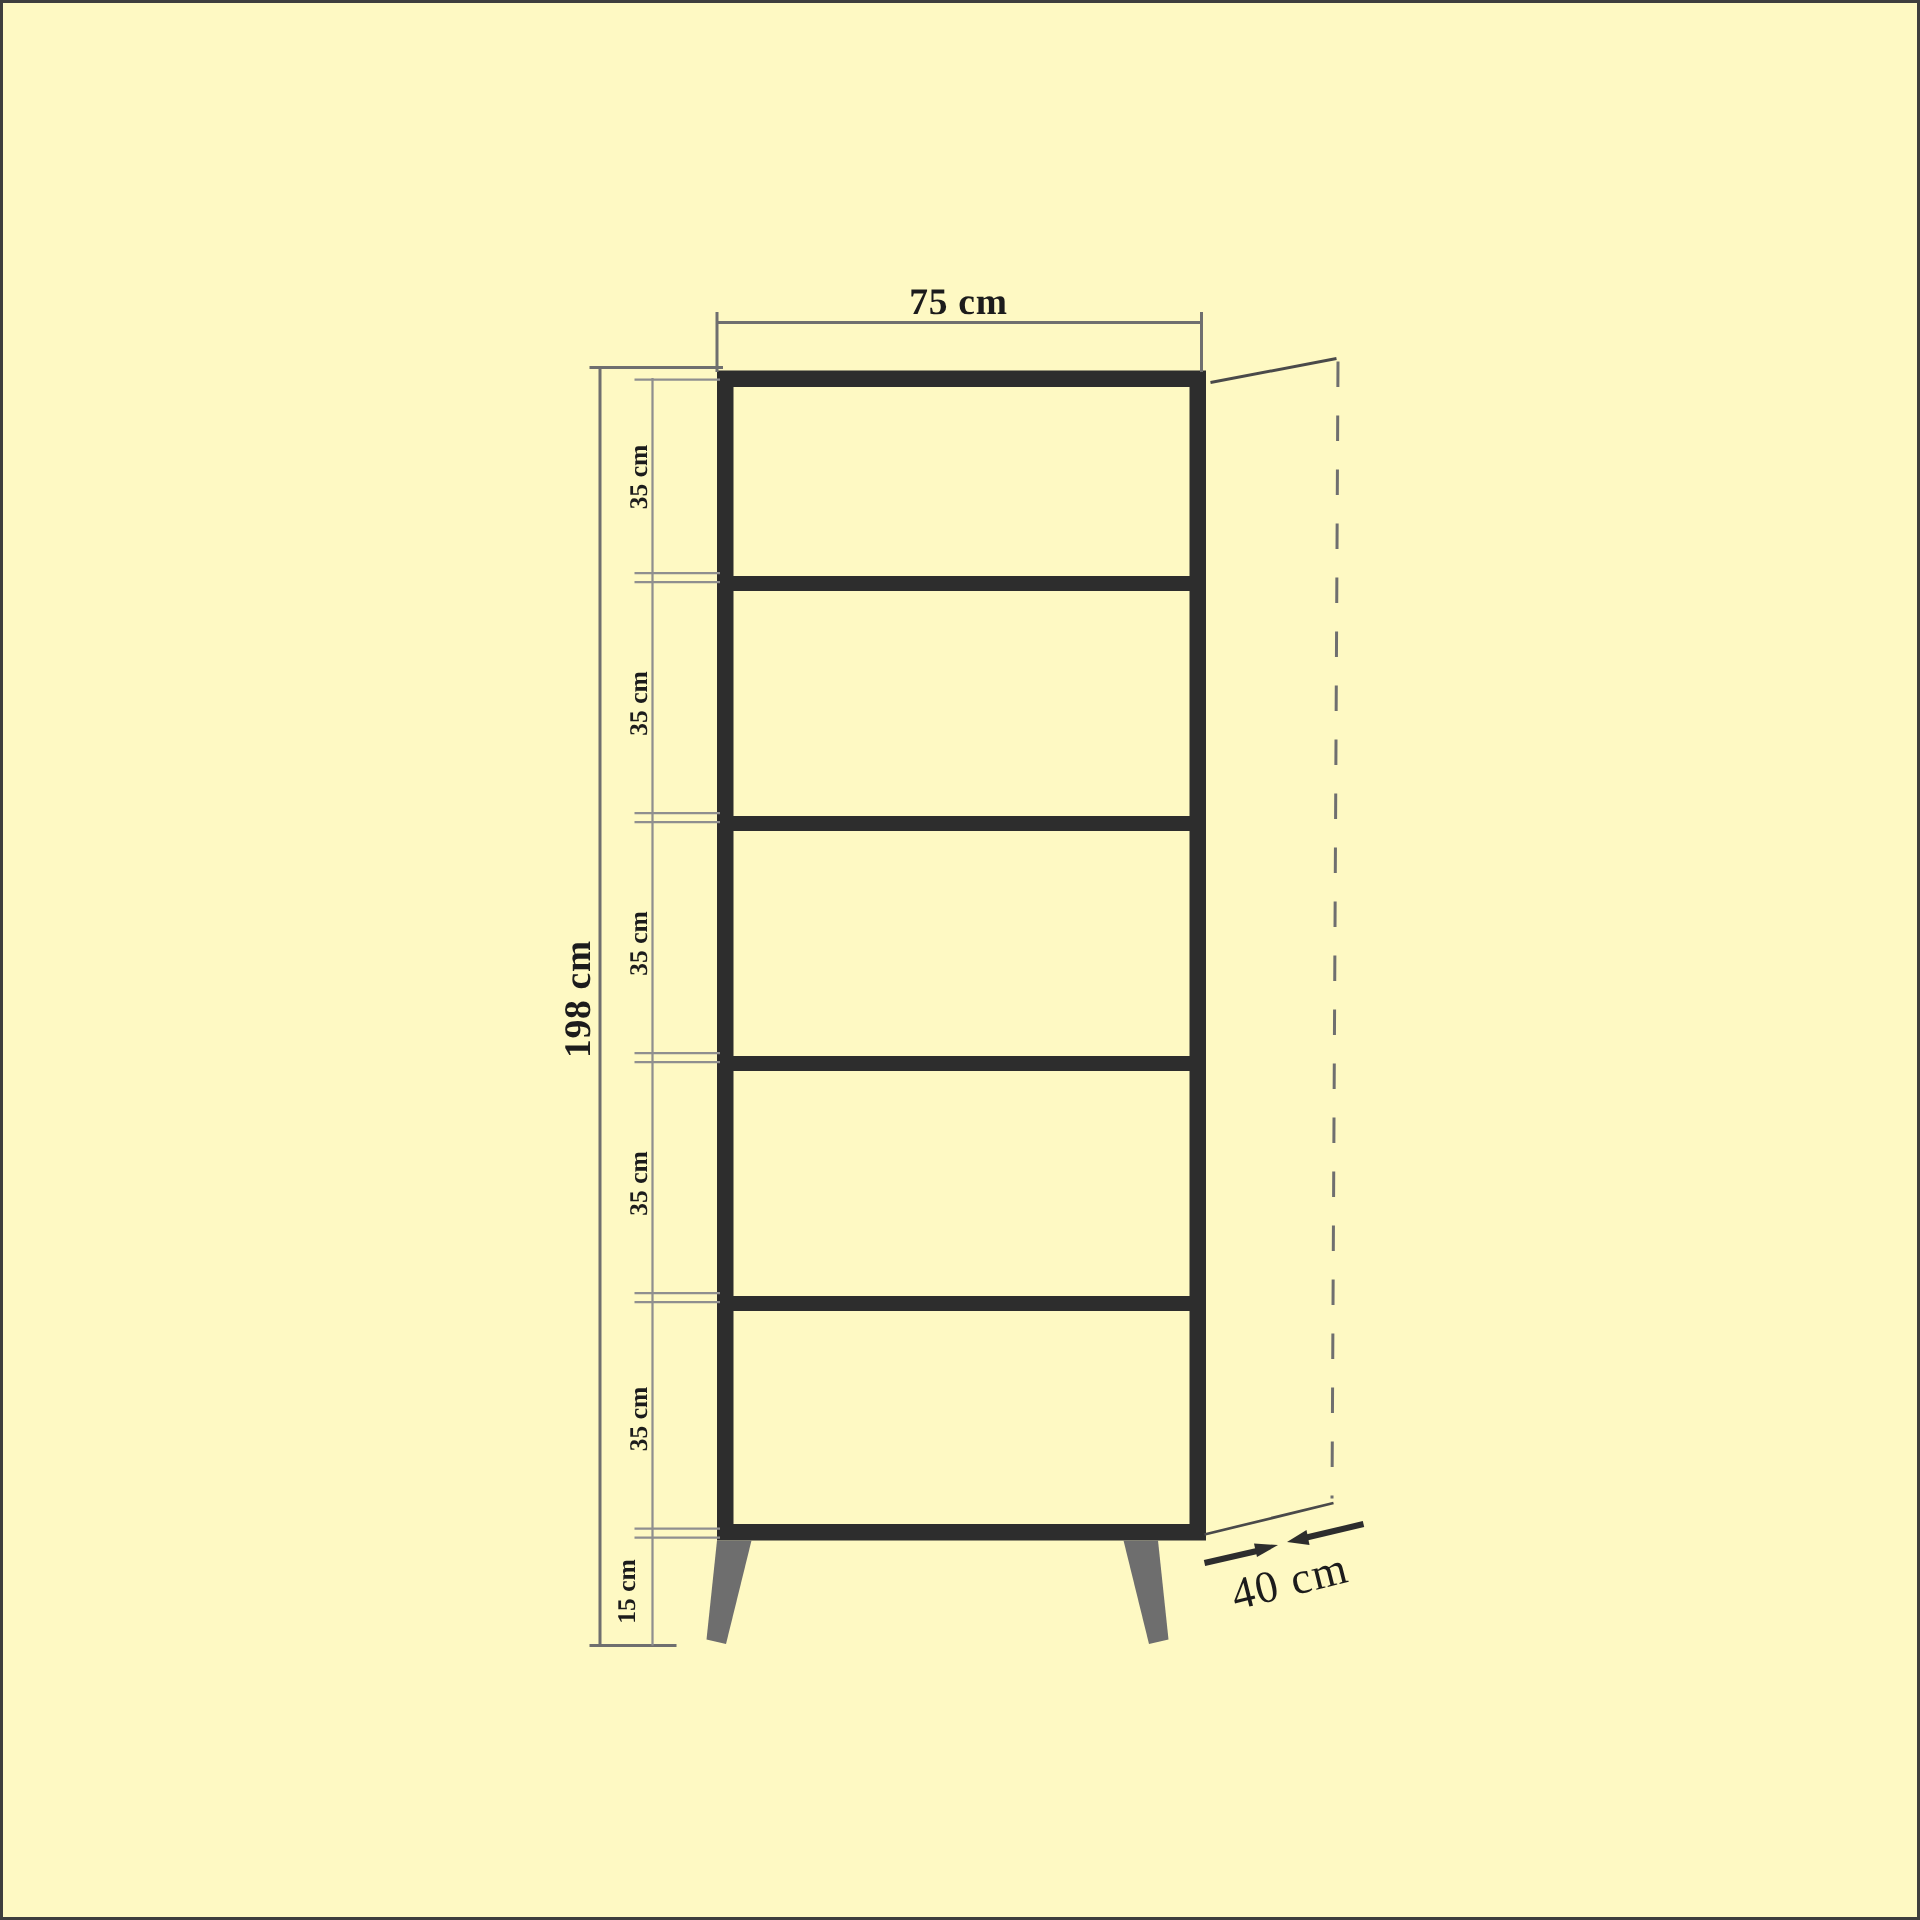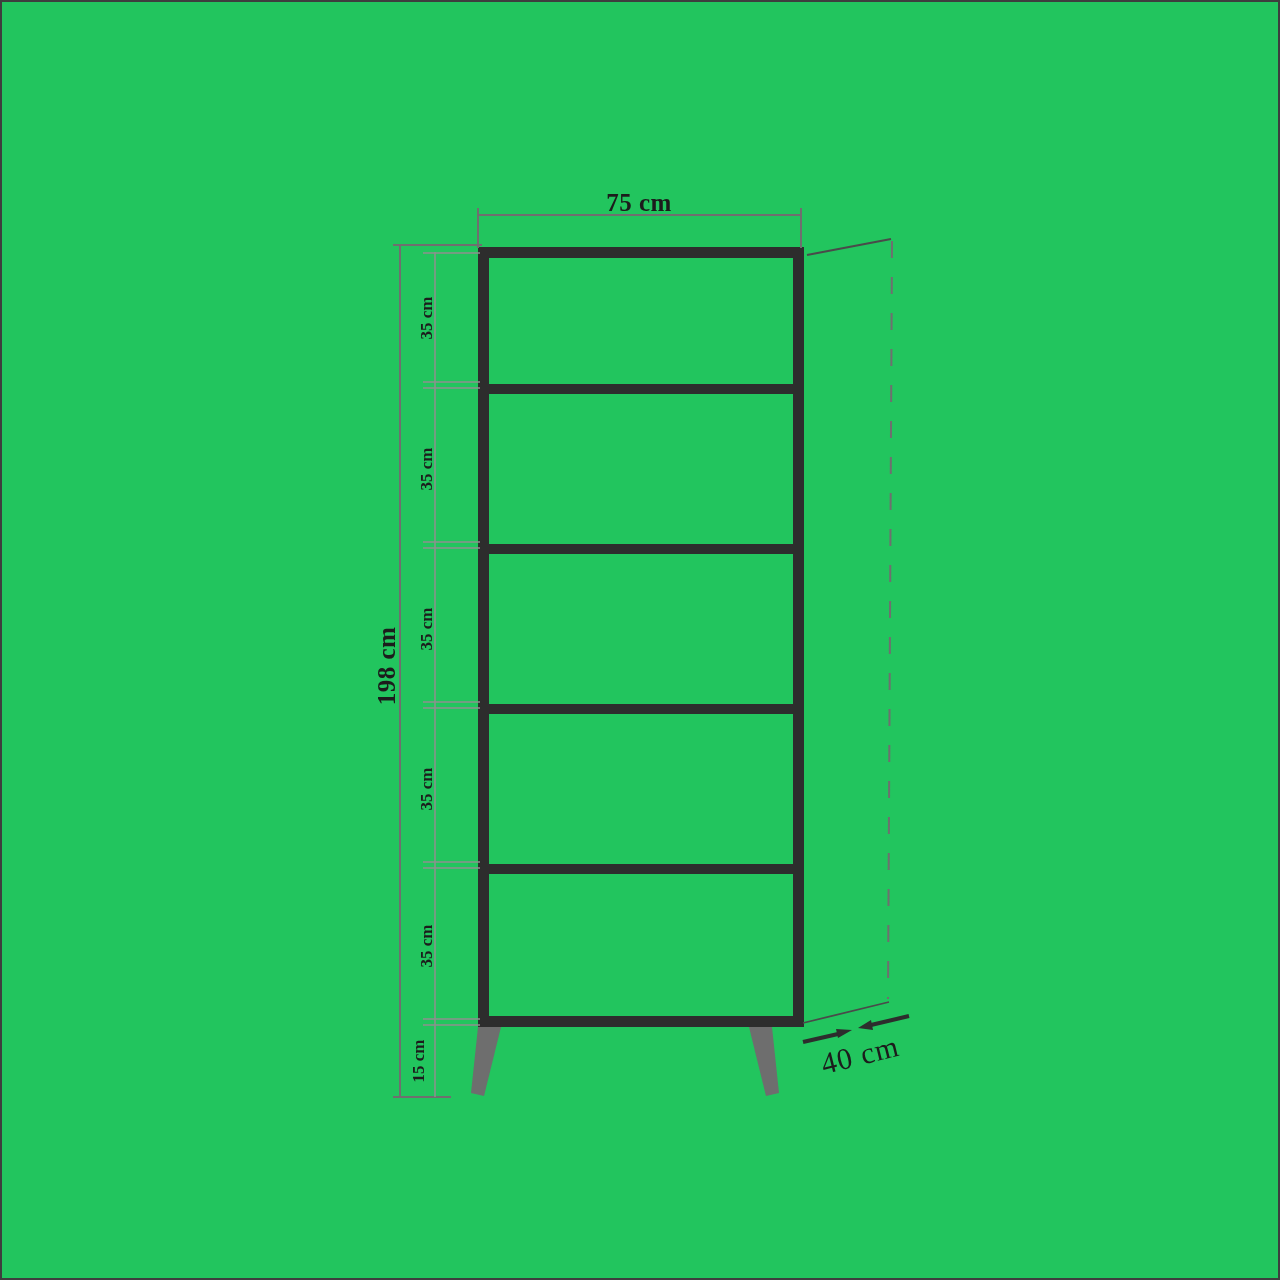--- a/index.html
+++ b/index.html
@@ -1,19 +1,19 @@
 <!DOCTYPE html>
 <html><head>
 <meta charset="utf-8">
 <style>
   html,body{margin:0;padding:0;background:#fff;}
   .canvas{
     position:relative;
     width:1280px;height:1280px;
-    background:#22c55e;
+    background:#fef9c3;
     border:2px solid #3e3e3e;
     box-sizing:border-box;
     overflow:hidden;
     font-family:"Liberation Serif", serif;
   }
   svg.drawing{position:absolute;left:0;top:0;}
   .label{
     position:absolute;
     color:#1c1c1c;
     font-family:"Liberation Serif", serif;

